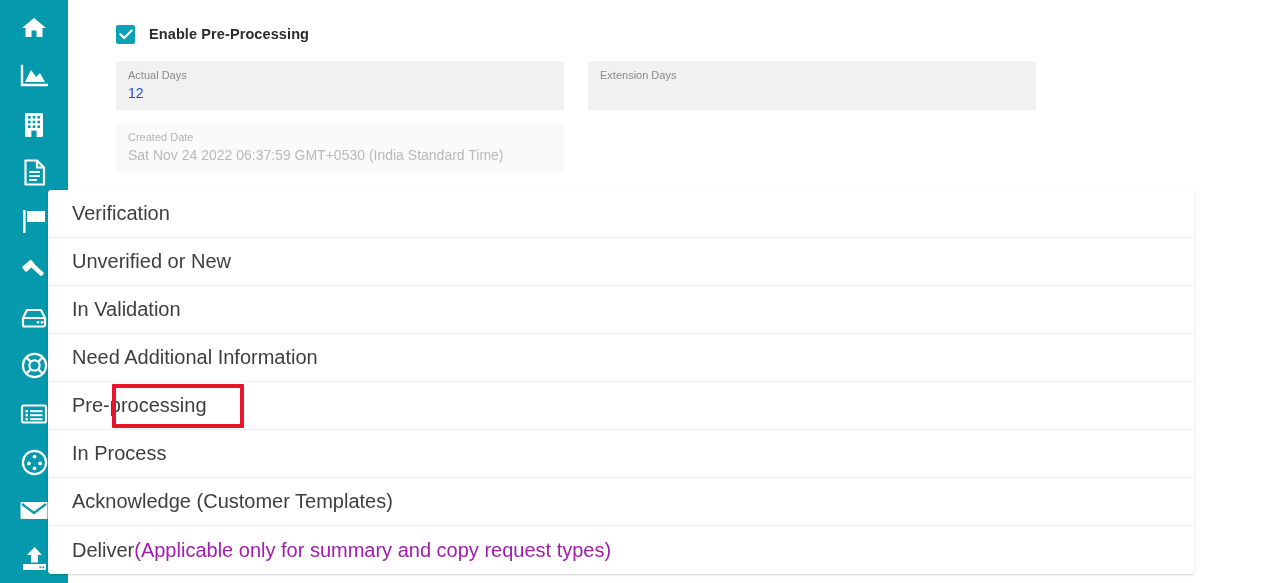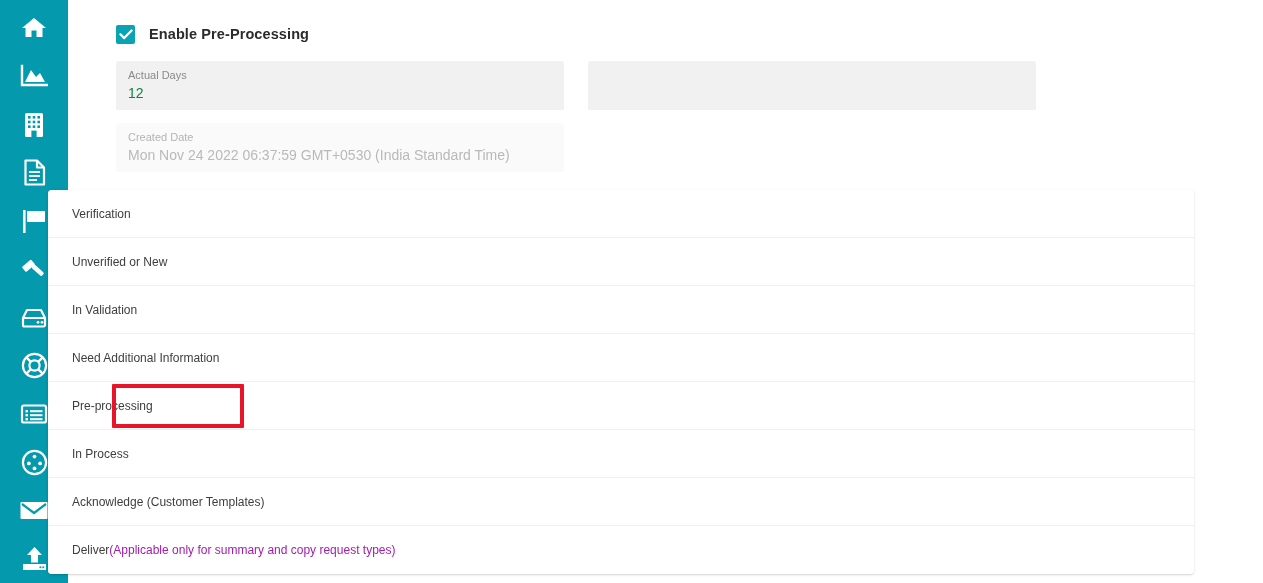--- a/index.html
+++ b/index.html
@@ -100,21 +100,21 @@
   .field.disabled { background: #fafafa; }
   .field-label {
     font-size: 11px;
     color: #8a8a8a;
     line-height: 14px;
     margin-bottom: 1px;
   }
   .field.disabled .field-label { color: #b4b4b4; }
   .field-value {
     font-size: 14px;
-    color: #15803d;
+    color: #1d4ed8;
     line-height: 20px;
     white-space: nowrap;
     overflow: hidden;
   }
   .field.disabled .field-value { color: #b9b9b9; }
 
   
   #list-panel {
     position: absolute;
     left: 48px;
@@ -123,21 +123,21 @@
     background: #ffffff;
     border-radius: 4px;
     box-shadow: 0 1px 3px rgba(0,0,0,0.13), 0 1px 1px rgba(0,0,0,0.06);
     overflow: hidden;
   }
   .list-item {
     height: 48px;
     display: flex;
     align-items: center;
     padding-left: 24px;
-    font-size: 12px;
+    font-size: 20px;
     color: #3e3e3e;
     border-bottom: 1px solid #f0f0f0;
     background: #ffffff;
     cursor: pointer;
     white-space: nowrap;
   }
   .list-item:last-child { border-bottom: none; }
   .list-item .suffix { color: #a21caf; }
 
   
@@ -322,26 +322,27 @@
       <span class="check-label">Enable Pre-Processing</span>
     </div>
 
     <div class="fields">
       <div class="field-row">
         <div class="field filled">
           <span class="field-label">Actual Days</span>
           <span class="field-value">12</span>
         </div>
         <div class="field filled">
+          <span class="field-label">Extension Days</span>
         </div>
       </div>
       <div class="field-row">
         <div class="field disabled">
           <span class="field-label">Created Date</span>
-          <span class="field-value">Mon Nov 24 2022 06:37:59 GMT+0530 (India Standard Time)</span>
+          <span class="field-value">Sat Nov 24 2022 06:37:59 GMT+0530 (India Standard Time)</span>
         </div>
       </div>
     </div>
 
   </div>
 
   <div id="list-panel">
 
     <div class="list-item">
       <span>Verification</span>

